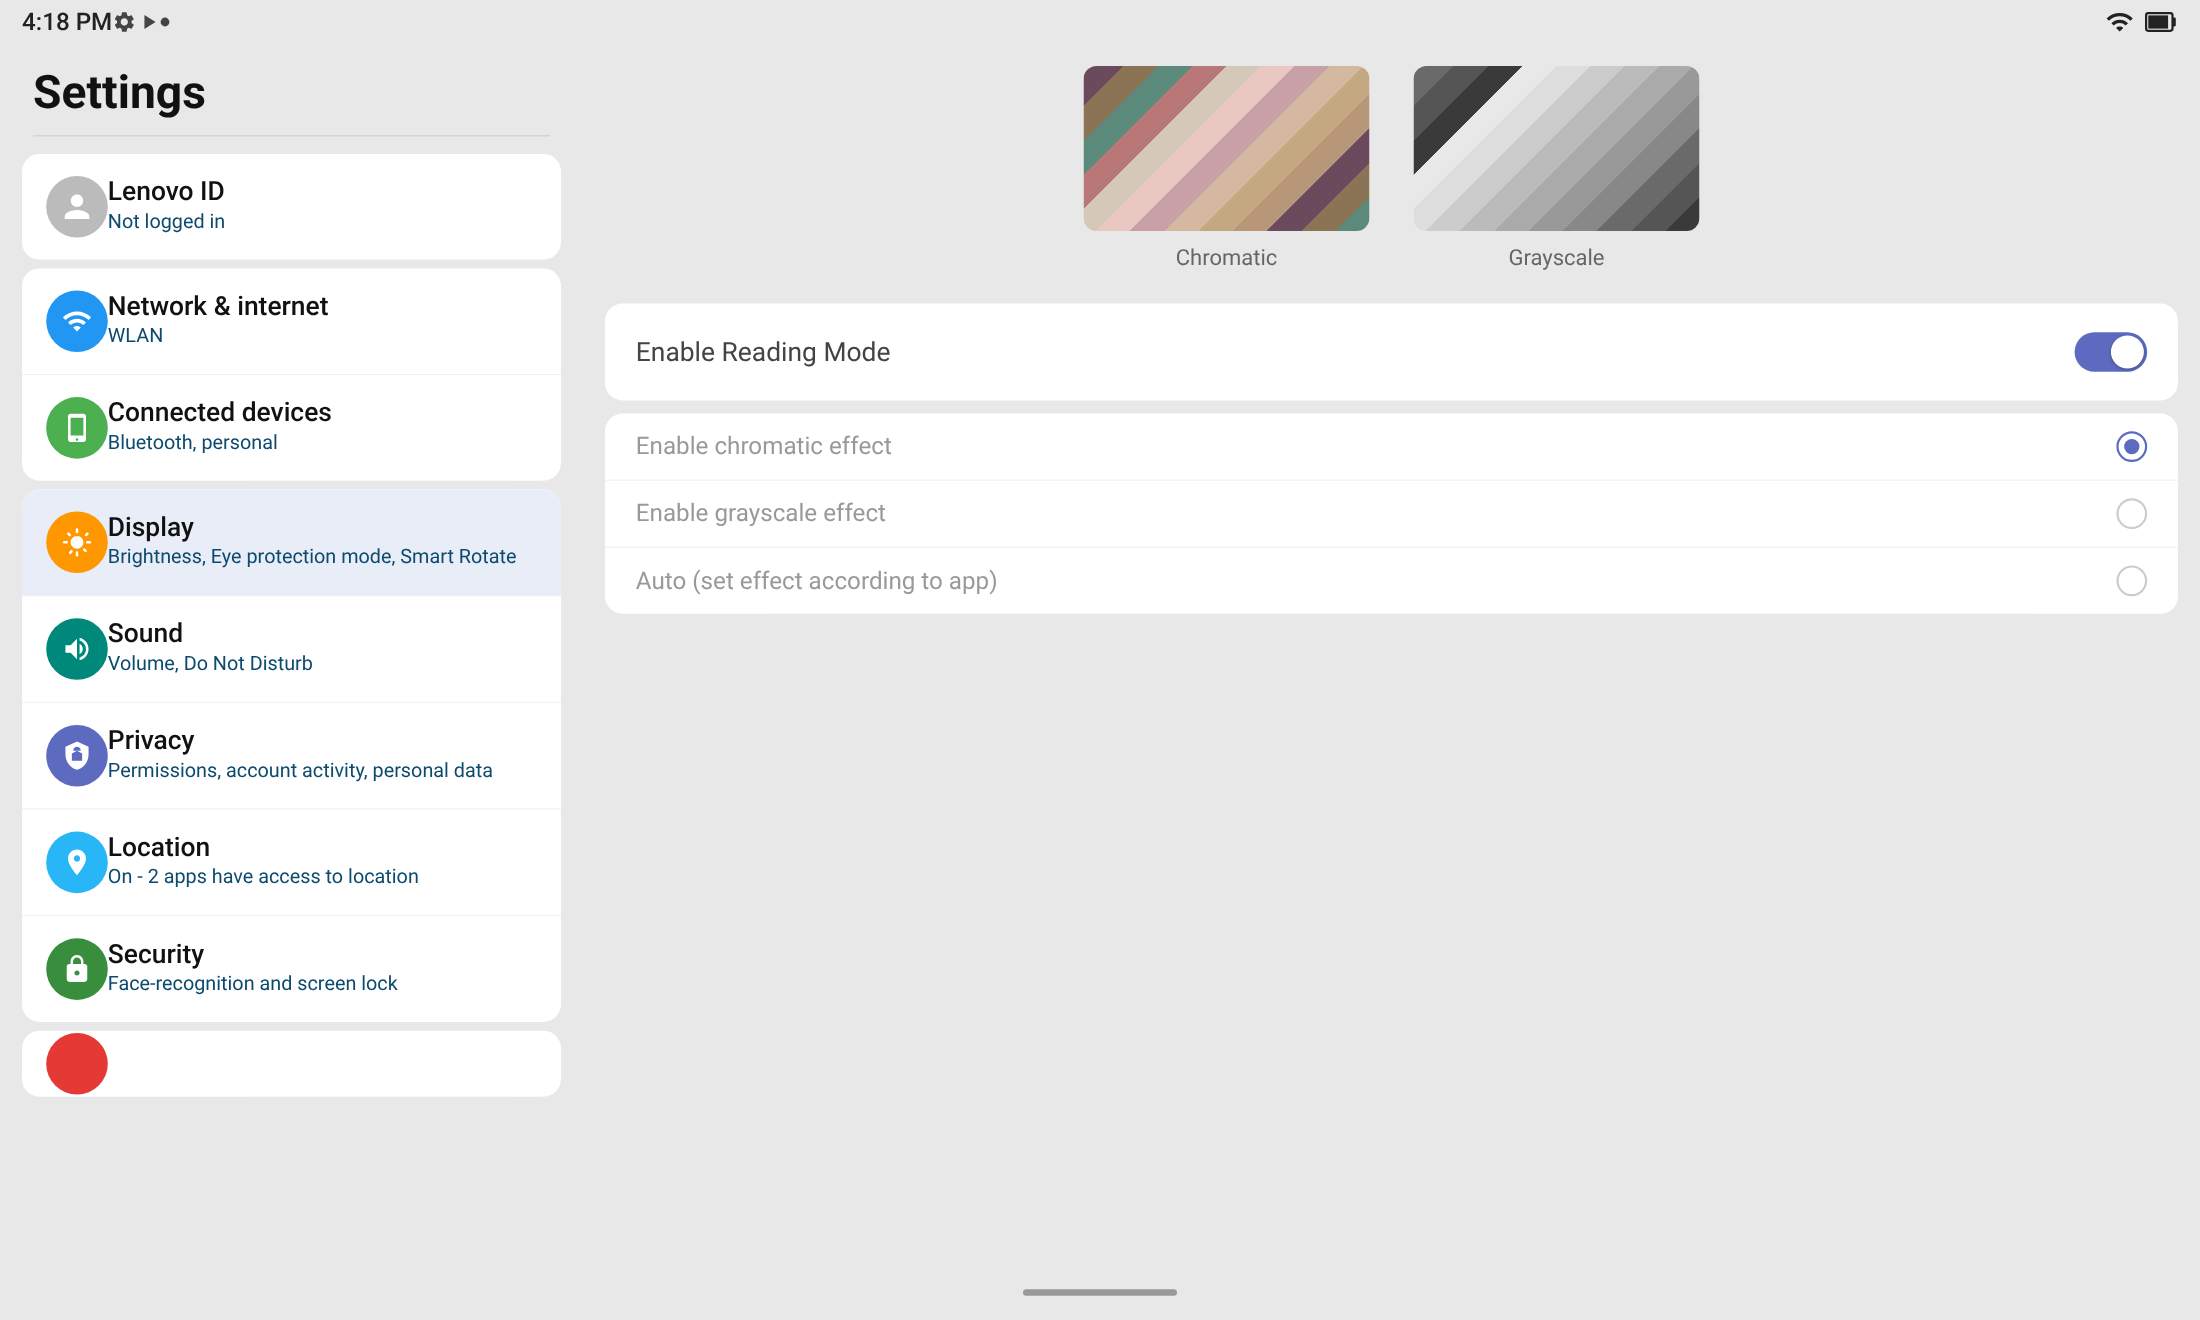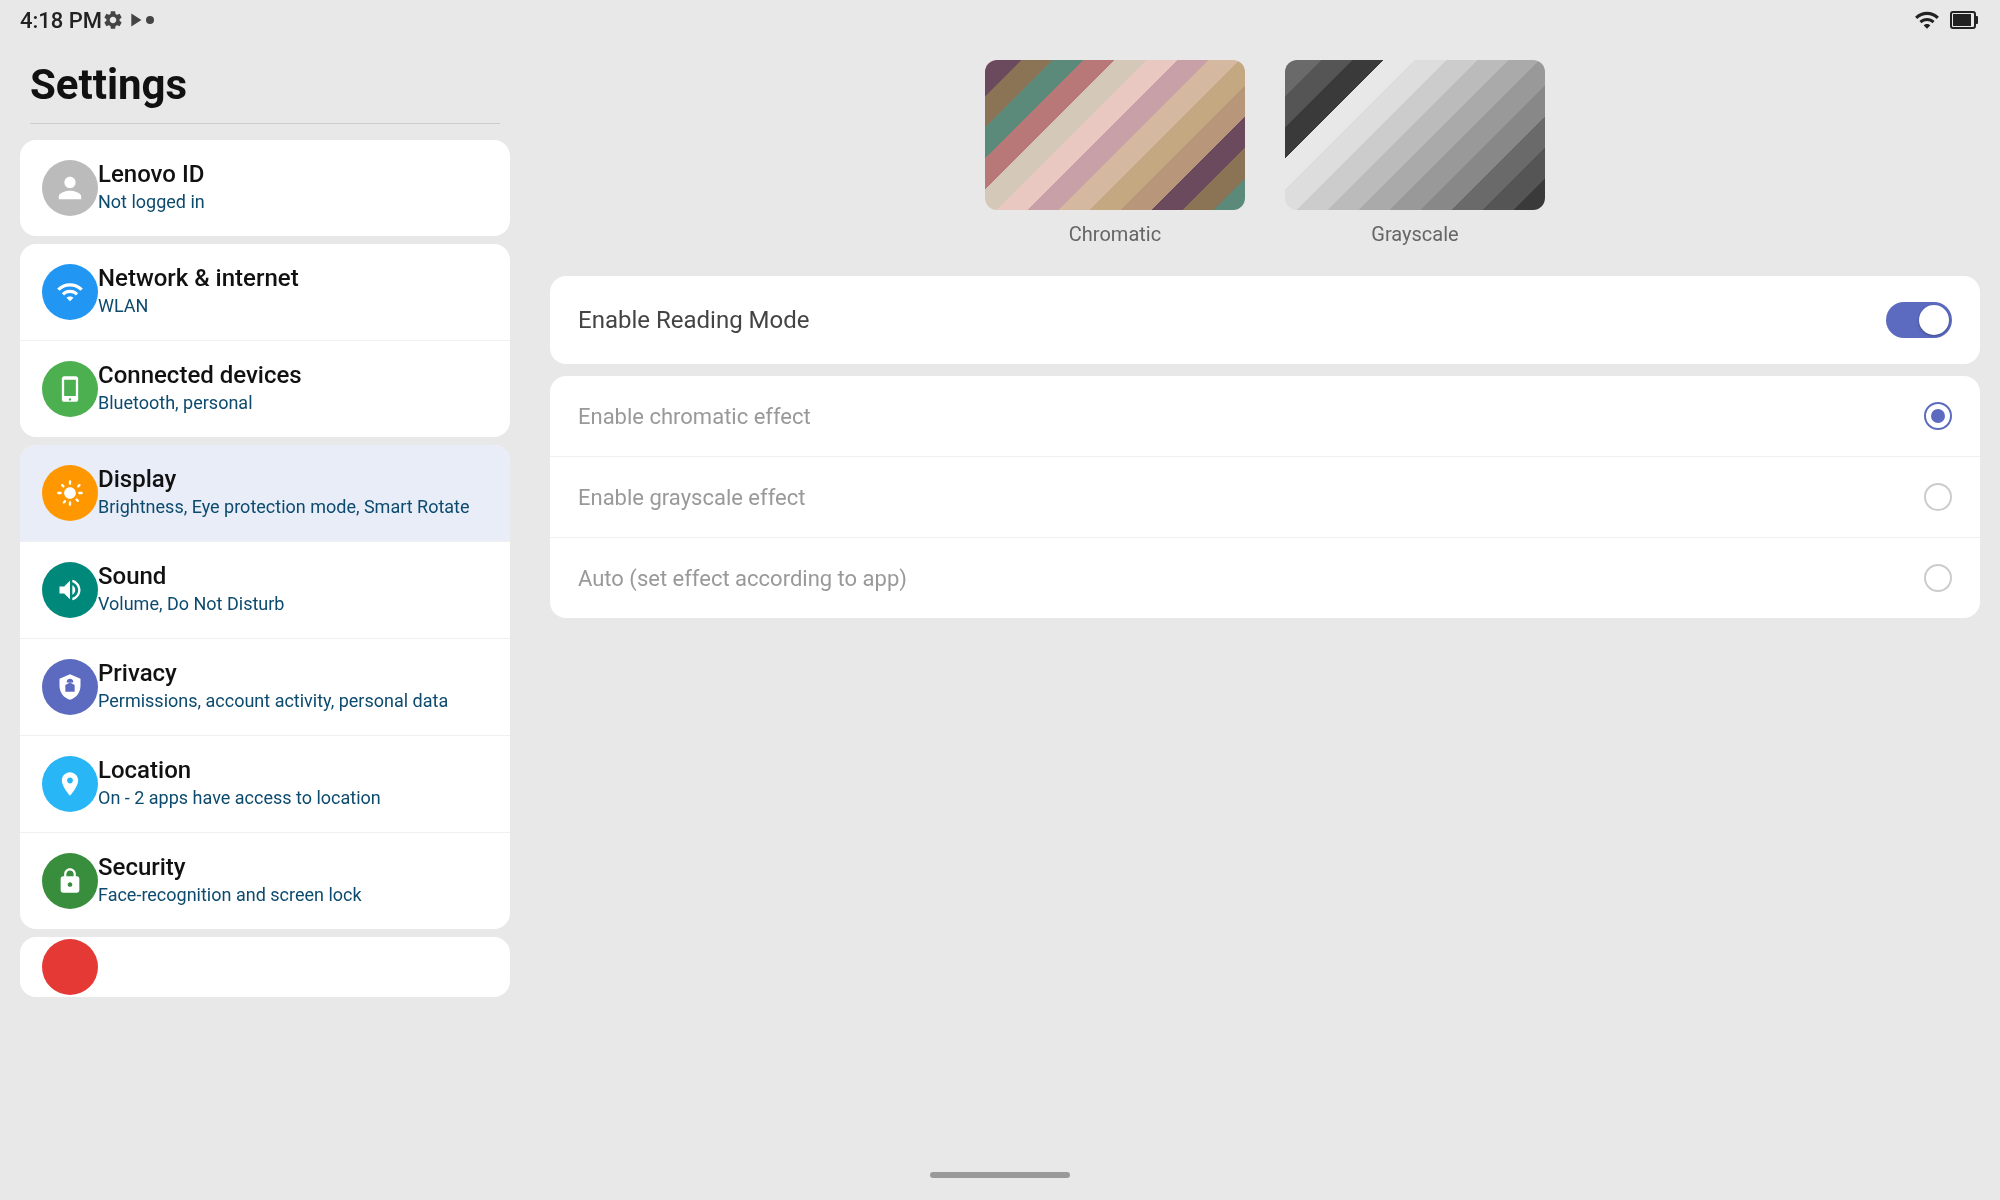--- a/index.html
+++ b/index.html
@@ -280,21 +280,21 @@
       background: #fff;
       border-radius: 16px;
       margin: 0 20px 20px 20px;
       overflow: hidden;
     }
 
     .effect-option-row {
       display: flex;
       align-items: center;
       justify-content: space-between;
-      padding: 26px 28px;
+      padding: 16px 28px;
     }
 
     .effect-option-row:not(:last-child) {
       border-bottom: 1px solid #f0f0f0;
     }
 
     .effect-option-label {
       font-size: 22px;
       color: #999;
     }

